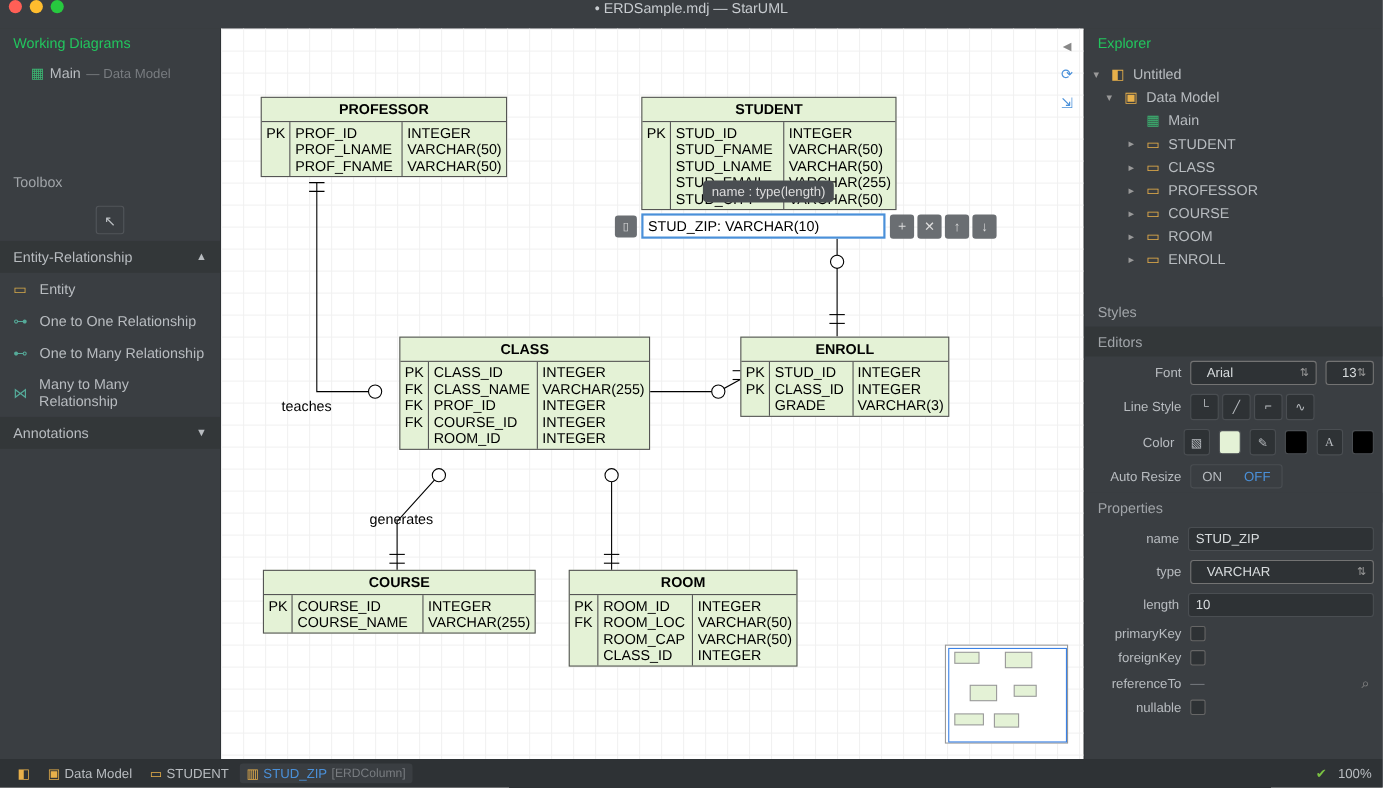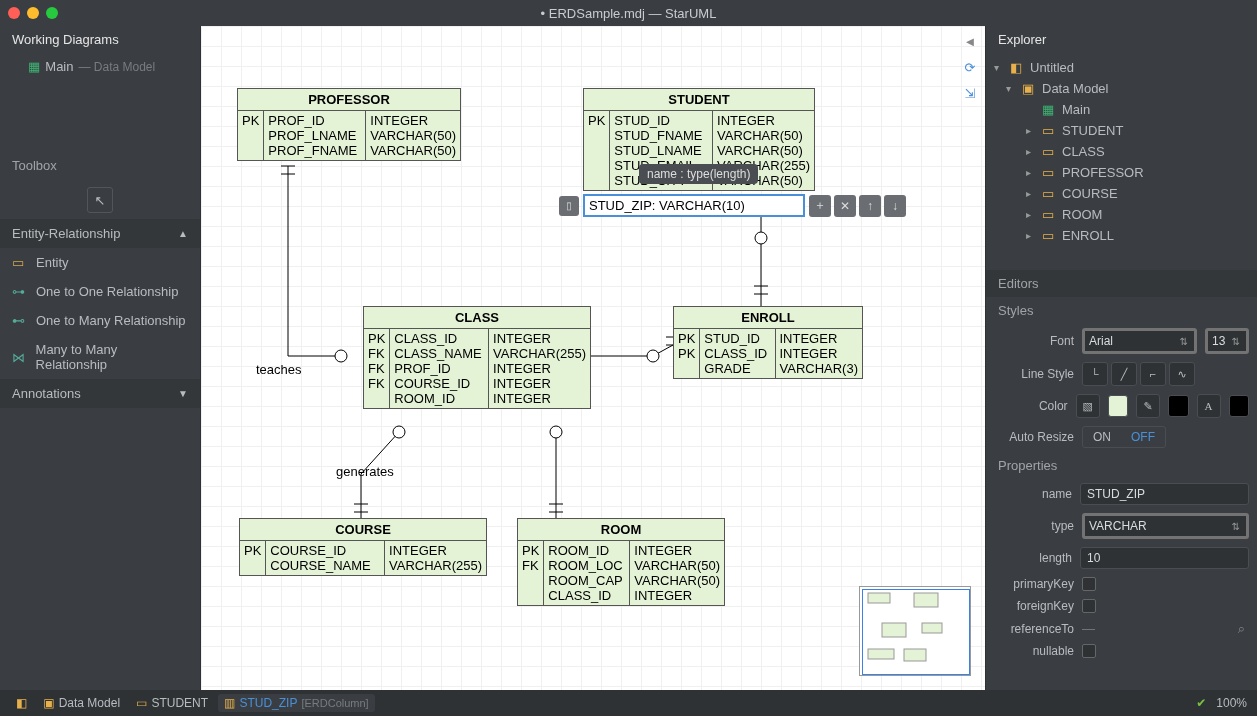--- a/index.html
+++ b/index.html
@@ -1,29 +1,29 @@
 <!DOCTYPE html>
 <html><head>
 <meta charset="utf-8">
 <style>
 * { box-sizing: border-box; margin: 0; padding: 0; }
 body { font-family: -apple-system, BlinkMacSystemFont, "Segoe UI", Arial, sans-serif; font-size: 13px; background: #3a3e42; color: #b8bcc0; width: 1257px; height: 716px; overflow: hidden; position: relative; }
 
 
-.titlebar { height: 26px; background: #3a3e42; display: flex; align-items: center; padding: 0 8px; position: relative; }
+.titlebar { height: 26px; background: #3a3e42; display: flex; padding: 0 8px; position: relative; }
 .traffic-lights { display: flex; gap: 7px; }
 .tl { width: 12px; height: 12px; border-radius: 50%; }
 .tl.red { background: #ff5f56; } .tl.yellow { background: #ffbd2e; } .tl.green { background: #27c93f; }
 .title { position: absolute; left: 50%; transform: translateX(-50%); color: #c8ccd0; font-size: 13px; }
 
 .main-row { display: flex; height: 664px; }
 
 
 .left-panel { width: 201px; background: #3a3e42; display: flex; flex-direction: column; border-right: 1px solid #2e3235; }
-.panel-header { padding: 6px 12px; color: #e5e5e5; font-size: 13px; }
+.panel-header { padding: 6px 12px; color: #22c55e; font-size: 13px; }
 .wd-item { padding: 6px 12px 6px 28px; display: flex; align-items: center; gap: 5px; cursor: pointer; }
 .wd-item .icon { color: #3cb371; }
 .wd-item .sub { color: #787c80; font-size: 12px; }
 .toolbox-header { padding: 8px 12px; color: #a0a4a8; }
 .cursor-box { padding: 6px 0; display:flex; justify-content:center; }
 .cursor-btn { width:26px; height:26px; border:1px solid #52565a; border-radius:3px; display:flex; align-items:center; justify-content:center; }
 .section-h { padding: 7px 12px; background: #333739; display: flex; justify-content: space-between; align-items: center; cursor: pointer; }
 .tool-item { padding: 7px 12px; display: flex; align-items: center; gap: 8px; cursor: pointer; color: #b8bcc0; }
 .tool-item .ti-icon { width: 16px; color: #d4a84a; }
 
@@ -65,21 +65,21 @@
 .tree-row .ticon { width:16px; }
 .tree-row.l1 { padding-left: 20px; } .tree-row.l2 { padding-left: 40px; }
 .model-icon { color:#e8b04a; }
 .erd-icon { color:#3cb371; }
 .ent-icon { color:#e8b04a; }
 
 .ed-section { padding:6px 12px; background:#333739; color:#a0a4a8; }
 .prop-row { display:flex; align-items:center; padding:4px 8px; gap:8px; }
 .prop-label { width:80px; text-align:right; color:#b8bcc0; font-size:12px; }
 .prop-input { flex:1; background:#2e3235; border:1px solid #4a4e52; color:#d8dcde; padding:3px 6px; border-radius:3px; font-size:12px; }
-.prop-select { flex:1; background:#2e3235; border:3px solid #737373; color:#d8dcde; padding:3px 4px; border-radius:3px; position:relative; font-size:12px;}
+.prop-select { flex:1; background:#2e3235; border:1px solid #737373; color:#d8dcde; padding:3px 14px; border-radius:3px; position:relative; font-size:12px;}
 .caret { position:absolute; right:6px; top:50%; transform:translateY(-50%); font-size:10px; color:#999; }
 .color-sw { width:22px; height:22px; border:1px solid #4a4e52; border-radius:3px; }
 .style-btns { display:flex; gap:3px; }
 .sbtn { width:26px; height:24px; background:#2e3235; border:1px solid #4a4e52; border-radius:3px; display:flex; align-items:center; justify-content:center; font-size:11px; cursor:pointer; }
 .toggle-pair { display:flex; border:1px solid #4a4e52; border-radius:3px; overflow:hidden; }
 .toggle-pair .opt { padding:3px 10px; cursor:pointer; font-size:12px; }
 .toggle-pair .opt.active { color:#4a90d9; }
 .checkbox { width:14px; height:14px; border:1px solid #666; border-radius:2px; background:#2e3235; }
 
 
@@ -397,22 +397,22 @@
           <span class="ticon ent-icon">▭</span>
           <span>ROOM</span>
         </div>
       <div class="tree-row l2">
           <span class="exp">▸</span>
           <span class="ticon ent-icon">▭</span>
           <span>ENROLL</span>
         </div>
     </div>
     <div style="flex:0 0 20px"></div>
+    <div class="ed-section" style="background:#3a3e42">Styles</div>
     <div class="ed-section">Editors</div>
-    <div class="ed-section" style="background:#3a3e42">Styles</div>
 
     <div class="prop-row">
       <div class="prop-label">Font</div>
       <div class="prop-select"><span>Arial</span><span class="caret">⇅</span></div>
       <div class="prop-select" style="flex:0 0 44px"><span>13</span><span class="caret">⇅</span></div>
     </div>
     <div class="prop-row">
       <div class="prop-label">Line Style</div>
       <div class="style-btns">
         <div class="sbtn">└</div>

